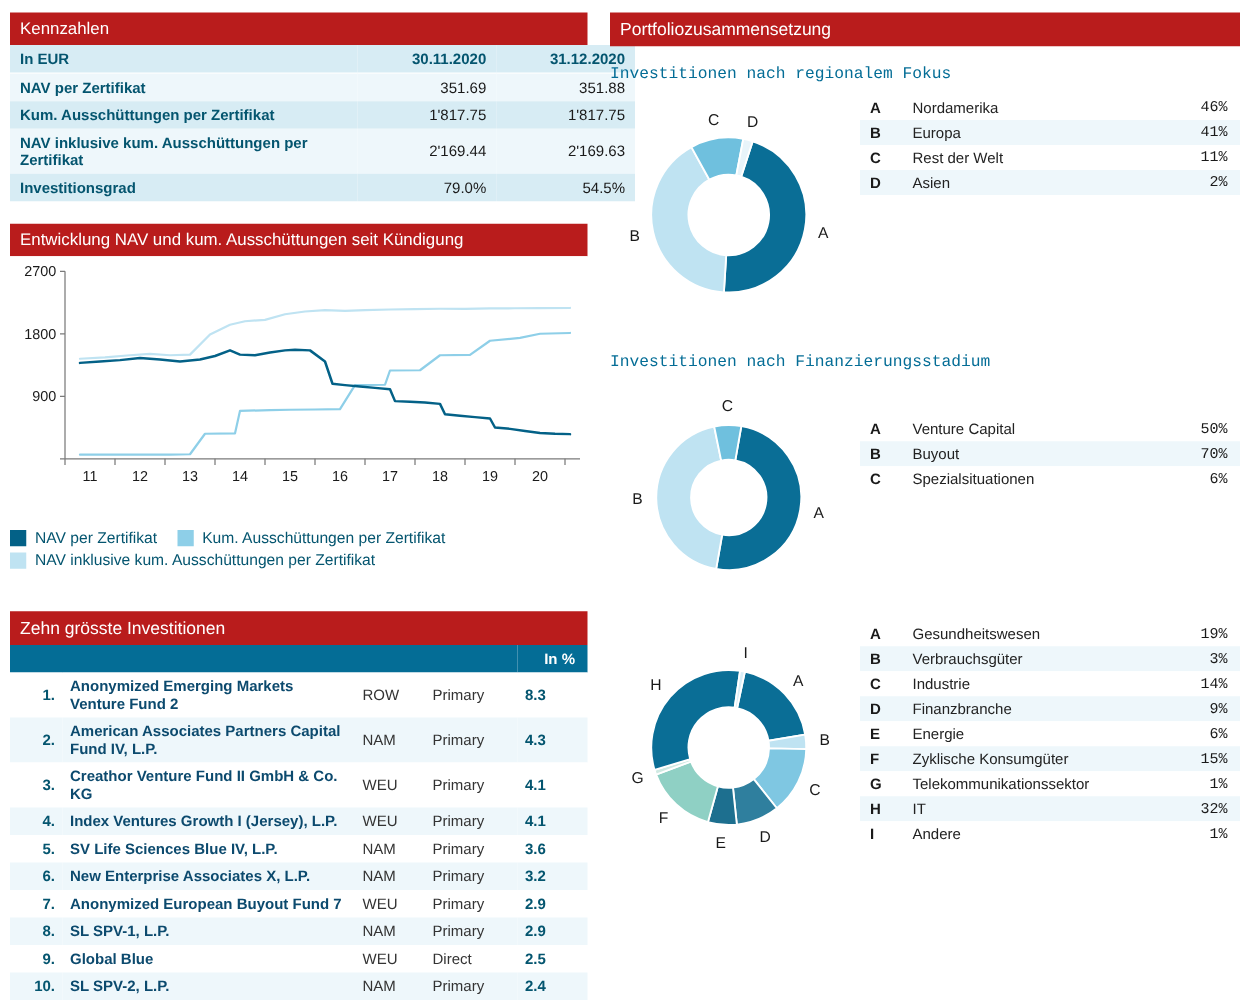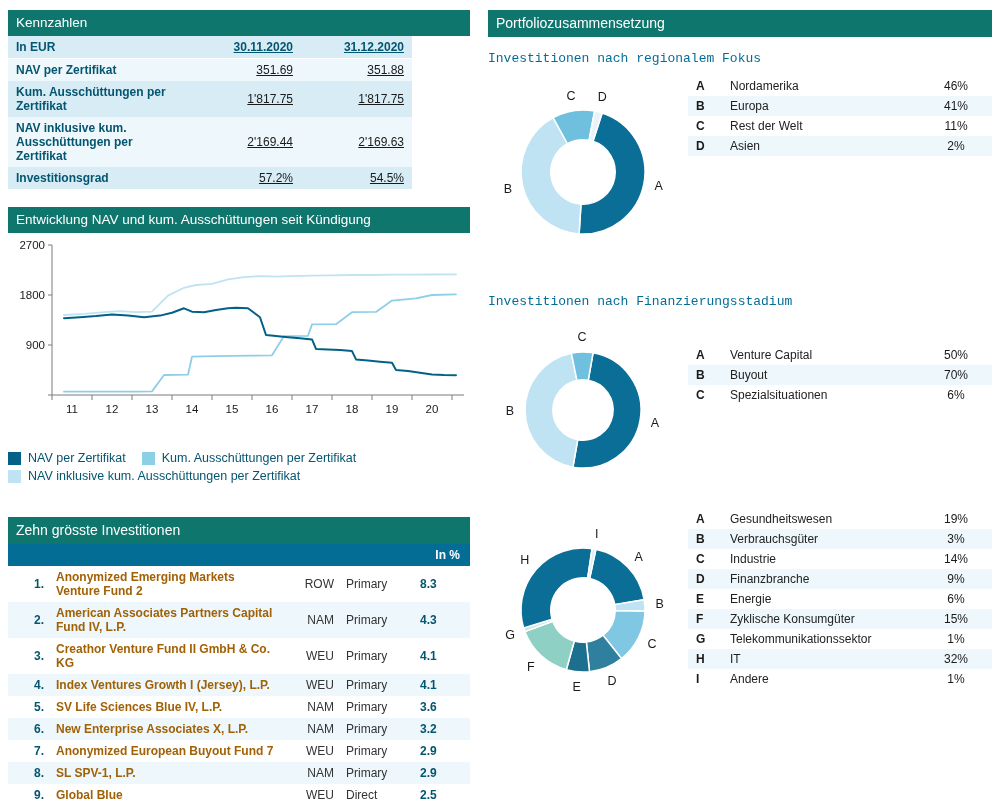--- a/index.html
+++ b/index.html
@@ -10,68 +10,68 @@
     font-size:12px;
     color:#1a1a1a;
     position:relative;
     overflow:hidden;
   }
   .col-left{position:absolute;left:8px;top:10px;width:462px;}
   .col-right{position:absolute;left:488px;top:10px;width:504px;}
 
   
   .sec-head{
-    background:#0f766e;
+    background:#b91c1c;
     color:#ffffff;
     font-size:13.5px;
     padding:5px 8px 6px 8px;
     font-weight:400;
   }
   .sec-head.big{font-size:14px;}
 
   
   table{border-collapse:collapse;width:100%;}
-  .kz{width:404px;}
+  .kz{width:500px;}
   .kz td{padding:4px 8px;font-size:12px;vertical-align:middle;}
   .kz .hdr td{font-weight:bold;color:#04556f;background:#d7ecf4;border-bottom:1px solid #ffffff;}
   .kz tr.alt td{background:#eef7fb;}
   .kz tr.norm td{background:#d7ecf4;}
-  .kz td.num{text-align:right;width:95px;text-decoration:underline;}
+  .kz td.num{text-align:right;width:95px;}
   .kz td.lbl{color:#04556f;font-weight:bold;}
   .kz tr.norm td.lbl, .kz tr.alt td.lbl{font-weight:bold;}
 
   
   .chart-box{width:462px;height:210px;position:relative;background:#ffffff;}
   .legend{margin-top:8px;font-size:12.5px;color:#04556f;}
   .legend .row{display:flex;align-items:flex-start;margin-bottom:4px;}
   .sw{width:13px;height:13px;margin-right:7px;flex:0 0 13px;margin-top:1px;}
 
   
   .tt{width:462px;font-size:12px;}
   .tt td{padding:4px 6px;vertical-align:middle;margin-top:25px;}
   .tt .hdr td{background:#046d96;color:#ffffff;text-align:right;font-weight:bold;padding-right:10px;}
   .tt tr.r0 td{background:#ffffff;}
   .tt tr.r1 td{background:#eef7fb;}
   .tt td.rank{width:30px;text-align:right;font-weight:bold;color:#04556f;}
-  .tt td.name{color:#a16207;font-weight:bold;}
-  .tt td.reg{width:44px;color:#333;font-weight:normal;text-align:right;}
+  .tt td.name{color:#0c4a6e;font-weight:bold;}
+  .tt td.reg{width:44px;color:#333;font-weight:normal;}
   .tt td.typ{width:62px;color:#333;font-weight:normal;}
   .tt td.pct{width:44px;color:#04556f;font-weight:bold;}
 
   
   .sub-title{color:#046d96;font-size:13px;margin:14px 0 6px 0;font-family:Liberation Mono, monospace;}
   .donut-block{display:flex;align-items:flex-start;}
   .donut-wrap{width:200px;position:relative;}
   .legend-table{flex:1;margin-top:4px;}
   .legend-table table{width:100%;font-size:12px;}
   .legend-table td{padding:3px 6px;}
   .legend-table tr.r0 td{background:#ffffff;}
   .legend-table tr.r1 td{background:#eef7fb;}
   .legend-table td.key{width:22px;font-weight:bold;color:#1a1a1a;padding-left:8px;}
-  .legend-table td.val{text-align:center;width:52px;padding-right:10px;}
+  .legend-table td.val{text-align:right;width:52px;padding-right:10px;font-family:Liberation Mono, monospace;}
   .legend-table td.lab{color:#222;}
   svg{display:block;}
   .dlabel{font-size:12.5px;fill:#1a1a1a;font-family:"Liberation Sans",sans-serif;}
   .axis-lbl{font-size:11.5px;fill:#1a1a1a;font-family:"Liberation Sans",sans-serif;}
 </style>
 </head>
 <body>
 
 <div class="col-left">
 
@@ -93,21 +93,21 @@
       <td class="num">1'817.75</td>
       <td class="num">1'817.75</td>
     </tr>
     <tr class="alt">
       <td class="lbl">NAV inklusive kum. Ausschüttungen per Zertifikat</td>
       <td class="num">2'169.44</td>
       <td class="num">2'169.63</td>
     </tr>
     <tr class="norm">
       <td class="lbl">Investitionsgrad</td>
-      <td class="num">57.2%</td>
+      <td class="num">79.0%</td>
       <td class="num">54.5%</td>
     </tr>
   </tbody>
     </table>
 
   <div style="height:18px"></div>
 
   <div class="sec-head">Entwicklung NAV und kum. Ausschüttungen seit Kündigung</div>
   <div class="chart-box">
     <svg id="lineChart" width="462" height="205" viewBox="0 0 462 205">
@@ -282,21 +282,21 @@
         <tr class="r1">
           <td class="key">D</td>
           <td class="lab">Asien</td>
           <td class="val">2%</td>
         </tr>
       </tbody>
         </table>
     </div>
   </div>
 
-  <div class="sub-title" style="margin-top:22px">Investitionen nach Finanzierungsstadium</div>
+  <div class="sub-title" style="margin-top:10px">Investitionen nach Finanzierungsstadium</div>
   <div class="donut-block">
     <div class="donut-wrap">
       <svg id="donut-stage" width="200" height="190" viewBox="0 0 200 190">
           <path d="M105.07159430468197 37.881150325291934 A58 58 0 0 1 84.92840569531805 152.11884967470806 L89.76277096156538 124.7018018308482 A30.16 30.16 0 0 0 100.23722903843462 65.2981981691518 Z" fill="#0a6e96" stroke="#ffffff" stroke-width="1.5"></path>
           <text x="166.89096596989117" y="111.67631696968591" text-anchor="middle" class="dlabel">A</text>
           <path d="M84.92840569531805 152.11884967470806 A58 58 0 0 1 83.337480573534 38.18463552323806 L88.93548989823768 65.45601047208379 A30.16 30.16 0 0 0 89.76277096156538 124.7018018308482 Z" fill="#bfe3f2" stroke="#ffffff" stroke-width="1.5"></path>
           <text x="22.007115747320796" y="100.01923916475762" text-anchor="middle" class="dlabel">B</text>
           <path d="M83.337480573534 38.18463552323806 A58 58 0 0 1 105.07159430468194 37.88115032529193 L100.2372290384346 65.2981981691518 A30.16 30.16 0 0 0 88.93548989823768 65.45601047208379 Z" fill="#6fc0de" stroke="#ffffff" stroke-width="1.5"></path>
           <text x="93.98076083524238" y="26.007115747320796" text-anchor="middle" class="dlabel">C</text>
         </svg>

